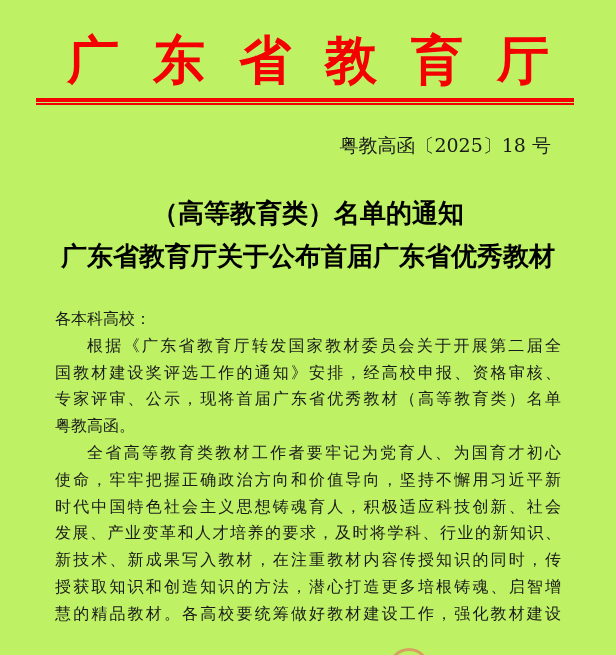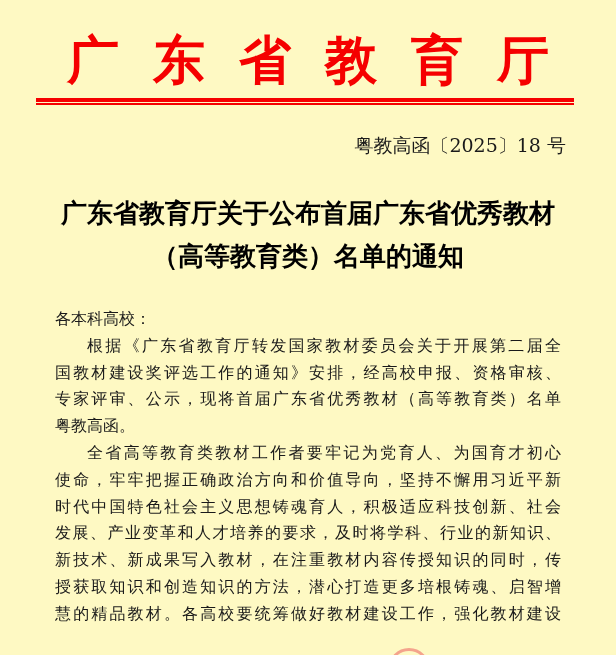--- a/index.html
+++ b/index.html
@@ -1,21 +1,21 @@
 <!DOCTYPE html>
 <html><head>
 <meta charset="utf-8">
 <style>
   * { margin: 0; padding: 0; box-sizing: border-box; }
   html, body { background: #ffffff; }
   .page {
     position: relative;
     width: 616px;
     height: 655px;
-    background: #fef9c3;
+    background: #bef264;
     overflow: hidden;
     font-family: "DejaVu Serif", "Liberation Serif", serif;
     color: #111111;
   }
   .agency {
     position: absolute;
     top: 26px;
     left: 0;
     width: 100%;
     text-align: center;
@@ -33,21 +33,21 @@
     right: 42px;
     height: 1px;
     border-top: 4px solid #f50000;
     border-bottom: 2px solid #f50000;
     padding-top: 1px; 
     background: transparent;
   }
   .doc-number {
     position: absolute;
     top: 133px;
-    right: 50px;
+    right: 65px;
     font-size: 19px;
     color: #1a1a1a;
     white-space: nowrap;
   }
   .notice-title {
     position: absolute;
     top: 192px;
     left: 0;
     width: 100%;
     text-align: center;
@@ -93,22 +93,22 @@
 
 <div class="page">
 
   <div class="agency">广东省教育厅</div>
 
   <div class="red-rule"></div>
 
   <div class="doc-number">粤教高函〔2025〕18 号</div>
 
   <div class="notice-title">
+    <div>（高等教育类）名单的通知</div>
     <div>广东省教育厅关于公布首届广东省优秀教材</div>
-    <div>（高等教育类）名单的通知</div>
   </div>
 
   <div class="body-text">
     <div class="line">各本科高校：</div>
 
     <div class="line fill indent">根据《广东省教育厅转发国家教材委员会关于开展第二届全</div>
     <div class="line fill">国教材建设奖评选工作的通知》安排，经高校申报、资格审核、</div>
     <div class="line fill">专家评审、公示，现将首届广东省优秀教材（高等教育类）名单</div>
     <div class="line">粤教高函。</div>
 

